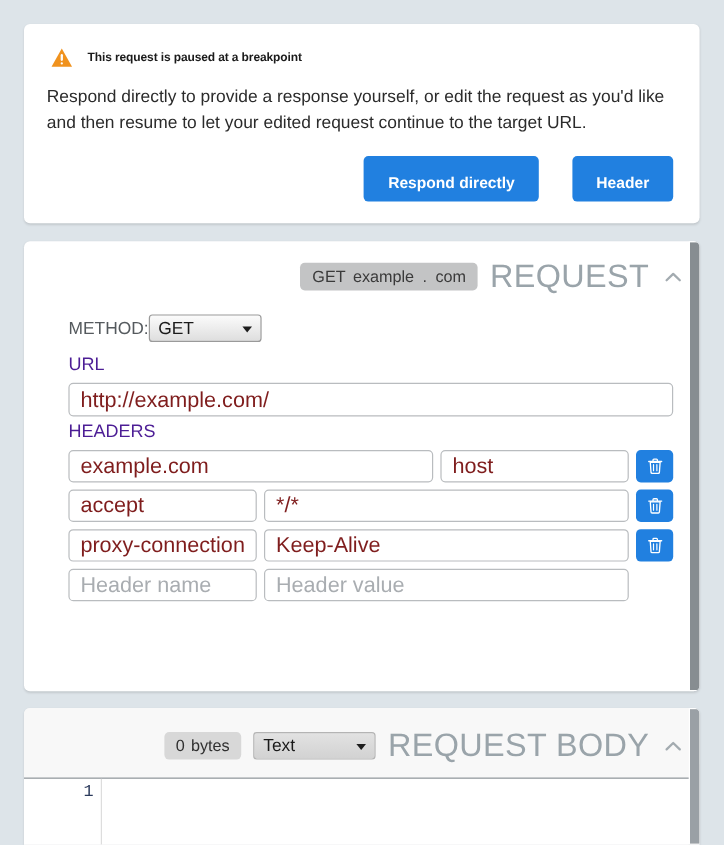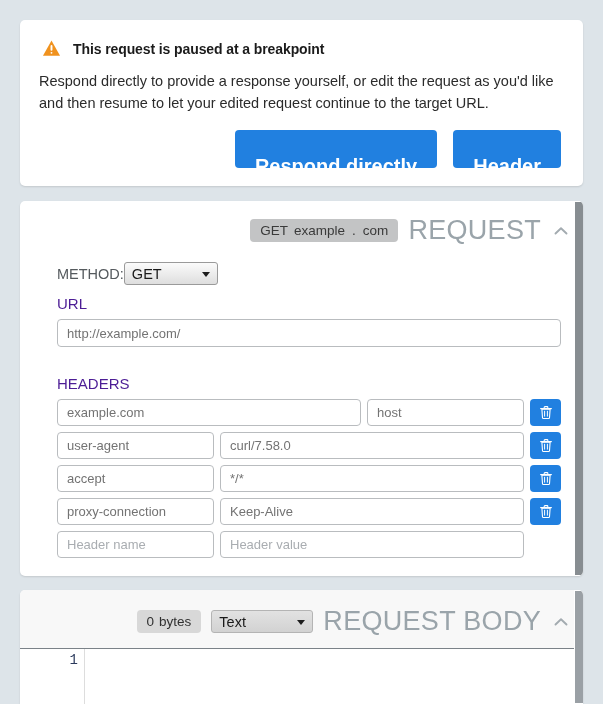--- a/index.html
+++ b/index.html
@@ -38,21 +38,21 @@
     padding: 19px 22px 0 22px;
   }
   .warn-icon {
     width: 19px;
     height: 19px;
     flex: 0 0 auto;
     margin-right: 12px;
     display: block;
   }
   .bp-title {
-    font-size: 14px;
+    font-size: 10px;
     font-weight: bold;
     color: #1b1b1b;
     letter-spacing: -0.1px;
   }
   .bp-body {
     padding: 12px 22px 0 19px;
     font-size: 14.5px;
     line-height: 1.52;
     color: #2b2b2b;
   }
@@ -62,27 +62,28 @@
     bottom: 18px;
     display: flex;
     gap: 16px;
   }
   .btn-primary {
     background: #2180e0;
     color: #ffffff;
     border: none;
     border-radius: 4px;
     font-family: "Liberation Sans", sans-serif;
-    font-size: 20px;
+    font-size: 13px;
     font-weight: bold;
-    padding: 17px 20px;
+    padding: 4px 20px;
     height: 38px;
     line-height: 38px;
     cursor: pointer;
     white-space: nowrap;
+    margin-left: 12px;
   }
 
   
   #request-panel {
     left: 20px;
     top: 201px;
     width: 563px;
     height: 375px;
     box-shadow: 0 1px 2px rgba(0,0,0,0.12);
     overflow: hidden;
@@ -180,30 +181,30 @@
     border-top: 5px solid #1d1d1d;
     pointer-events: none;
   }
   .sel-method { width: 94px; }
 
   .block-label {
     font-size: 15px;
     color: #4c1d95;
     margin: 8px 0 7px 0;
   }
-  .headers-label { margin-top: 28px; }
+  .headers-label { margin-top: 4px; }
 
   .txt {
     box-sizing: border-box;
     border: 1px solid #b9bcbf;
     border-radius: 4px;
     background: #ffffff;
     font-family: "Liberation Sans", sans-serif;
-    font-size: 13px;
-    color: #737373;
+    font-size: 18px;
+    color: #7f1d1d;
     padding: 0 9px;
     height: 27px;
     outline: none;
   }
   .txt::placeholder { color: #a9adb1; }
   #url-input { width: 100%; height: 28px; }
 
   .hdr-row {
     display: flex;
     align-items: center;
@@ -338,32 +339,20 @@
 
       <div class="block-label">URL</div>
       <input class="txt" id="url-input" type="text" value="http://example.com/" style="">
 
       <div class="block-label headers-label">HEADERS</div>
 
       <div id="headers-list">
           <div class="hdr-row">
             <input type="text" class="txt hdr-value" value="example.com" style="">
             <input type="text" class="txt hdr-name" value="host" style="">
-            <button class="del-btn">
-              <svg class="trash-icon" viewBox="0 0 14 15">
-                <path d="M1.6 3.6 h10.8" stroke="#ffffff" stroke-width="1.1" fill="none" stroke-linecap="round"></path>
-                <path d="M5.2 3.4 v-1.1 a0.7 0.7 0 0 1 0.7 -0.7 h2.2 a0.7 0.7 0 0 1 0.7 0.7 v1.1" stroke="#ffffff" stroke-width="1.1" fill="none"></path>
-                <path d="M2.9 4.2 h8.2 l-0.6 8.5 a0.9 0.9 0 0 1 -0.9 0.8 h-5.2 a0.9 0.9 0 0 1 -0.9 -0.8 z" stroke="#ffffff" stroke-width="1.1" fill="none"></path>
-                <path d="M5.6 6.2 v5 M8.4 6.2 v5" stroke="#ffffff" stroke-width="1" fill="none" stroke-linecap="round"></path>
-              </svg>
-            </button>
-          </div>
-          <div class="hdr-row">
-            <input type="text" class="txt hdr-name" value="user-agent" style="">
-            <input type="text" class="txt hdr-value" value="curl/7.58.0" style="">
             <button class="del-btn">
               <svg class="trash-icon" viewBox="0 0 14 15">
                 <path d="M1.6 3.6 h10.8" stroke="#ffffff" stroke-width="1.1" fill="none" stroke-linecap="round"></path>
                 <path d="M5.2 3.4 v-1.1 a0.7 0.7 0 0 1 0.7 -0.7 h2.2 a0.7 0.7 0 0 1 0.7 0.7 v1.1" stroke="#ffffff" stroke-width="1.1" fill="none"></path>
                 <path d="M2.9 4.2 h8.2 l-0.6 8.5 a0.9 0.9 0 0 1 -0.9 0.8 h-5.2 a0.9 0.9 0 0 1 -0.9 -0.8 z" stroke="#ffffff" stroke-width="1.1" fill="none"></path>
                 <path d="M5.6 6.2 v5 M8.4 6.2 v5" stroke="#ffffff" stroke-width="1" fill="none" stroke-linecap="round"></path>
               </svg>
             </button>
           </div>
           <div class="hdr-row">

